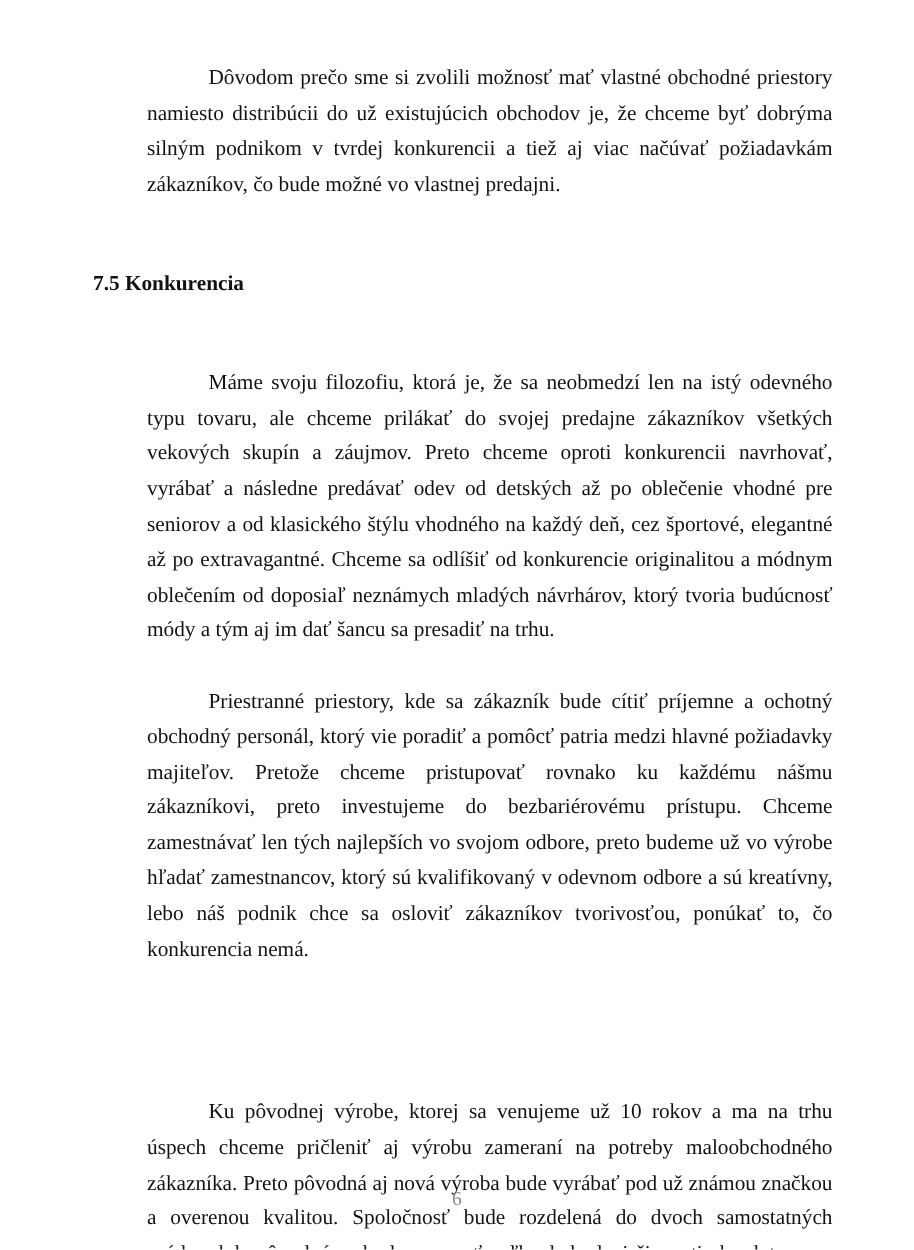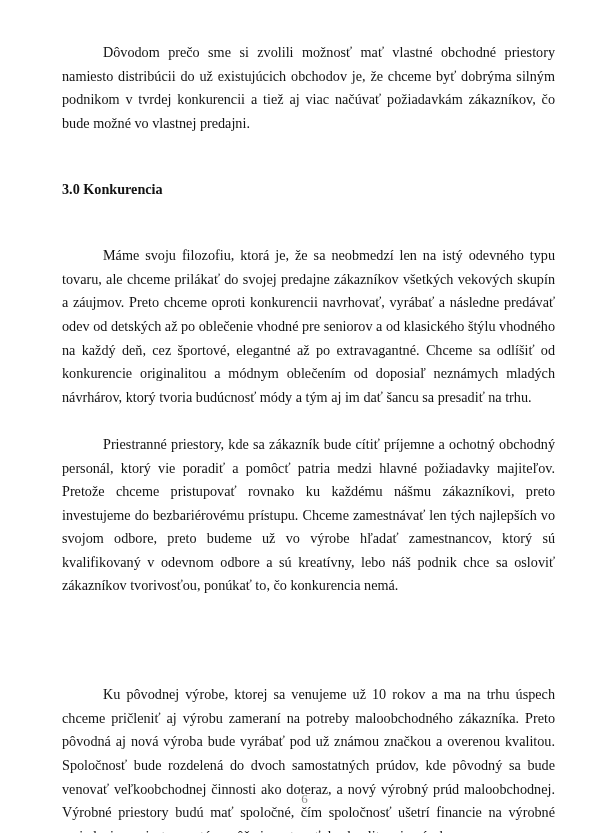--- a/index.html
+++ b/index.html
@@ -3,42 +3,42 @@
 <meta charset="utf-8">
 <style>
   html, body { margin: 0; padding: 0; background: #ffffff; }
   body { width: 609px; height: 833px; position: relative; overflow: hidden; }
   .page {
     position: absolute; left: 62px; top: 41px; width: 493px;
     font-family: "Liberation Serif", serif; font-size: 14.2px; color: #111111;
     line-height: 23.6px;
   }
   p { margin: 0; text-align: justify; }
-  p.indent { text-indent: 41px; }
+  p.indent { text-indent: 41px; margin-left: 36px; }
   h2 {
     margin: 0; font-size: 14.2px; font-weight: bold; line-height: 23.6px;
     font-family: "Liberation Serif", serif;
   }
   .gap1 { height: 23.6px; }
   .gap-sec { height: 19px; }
   .gap-after-h { height: 19px; }
   .page-number {
     position: absolute; left: 0; width: 609px; top: 791px; text-align: center;
     font-family: "Liberation Serif", serif; font-size: 13px; color: #8a8a8a;
   }
 </style>
 </head>
 <body>
 
 <div class="page">
   <p class="indent">Dôvodom prečo sme si zvolili možnosť mať vlastné obchodné priestory namiesto distribúcii do už existujúcich obchodov je, že chceme byť dobrýma silným podnikom v tvrdej konkurencii a tiež aj viac načúvať požiadavkám zákazníkov, čo bude možné vo vlastnej predajni.</p>
 
   <div class="gap1"></div>
   <div class="gap-sec"></div>
-  <h2>3.0 Konkurencia</h2>
+  <h2>7.5 Konkurencia</h2>
   <div class="gap-after-h"></div>
   <div class="gap1"></div>
 
   <p class="indent">Máme svoju filozofiu, ktorá je, že sa neobmedzí len na istý odevného typu tovaru, ale chceme prilákať do svojej predajne zákazníkov všetkých vekových skupín a záujmov. Preto chceme oproti konkurencii navrhovať, vyrábať a následne predávať odev od detských až po oblečenie vhodné pre seniorov a od klasického štýlu vhodného na každý deň, cez športové, elegantné až po extravagantné. Chceme sa odlíšiť od konkurencie originalitou a módnym oblečením od doposiaľ neznámych mladých návrhárov, ktorý tvoria budúcnosť módy a tým aj im dať šancu sa presadiť na trhu.</p>
   <div class="gap1"></div>
   <p class="indent">Priestranné priestory, kde sa zákazník bude cítiť príjemne a ochotný obchodný personál, ktorý vie poradiť a pomôcť patria medzi hlavné požiadavky majiteľov. Pretože chceme pristupovať rovnako ku každému nášmu zákazníkovi, preto investujeme do bezbariérovému prístupu. Chceme zamestnávať len tých najlepších vo svojom odbore, preto budeme už vo výrobe hľadať zamestnancov, ktorý sú kvalifikovaný v odevnom odbore a sú kreatívny, lebo náš podnik chce sa osloviť zákazníkov tvorivosťou, ponúkať to, čo konkurencia nemá.</p>
 
   <div class="gap1"></div>
   <div class="gap-sec"></div>
   <div class="gap-after-h"></div>

